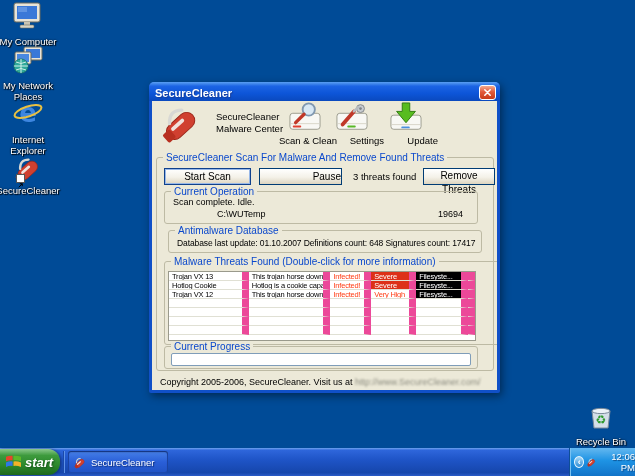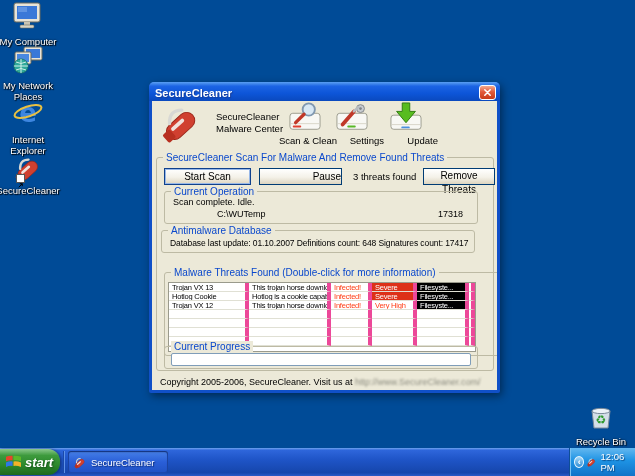--- a/index.html
+++ b/index.html
@@ -51,21 +51,21 @@
 
   .boxline { position:absolute; font-size:9px; color:#000; white-space:nowrap; }
   .db-info { position:absolute; left:8px; top:7px; font-size:8.5px; letter-spacing:-0.1px; color:#000; white-space:nowrap; }
 
   
   .ttable { position:absolute; left:3px; top:9px; width:308px; height:70px; background:#fff;
             border:1px solid #9A9A8C; overflow:hidden; font-size:7.5px; letter-spacing:-0.2px; }
   .trow { display:flex; height:9px; line-height:9px; }
   .trow.hdr { height:11px; line-height:11px; font-size:7.5px; }
   .tcell { overflow:hidden; white-space:nowrap; padding-left:3px;
-           border-right:4px solid #ec4899; border-bottom:1px solid #E0E0D4; }
+           border-right:7px solid #ec4899; border-bottom:1px solid #E0E0D4; }
   .hdr .tcell { background:linear-gradient(180deg,#F6F3E8,#E6E2D2); border-right:1px solid #C6C2AE;
                 border-bottom:1px solid #B0AC98; color:#000; cursor:pointer; }
   .c-name{width:80px;} .c-desc{width:82px;} .c-status{width:41px;} .c-sev{width:45px;} .c-loc{width:52px;} .c-stub{flex:1; padding-left:0;}
   .cell-status { color:#FF3C14; }
   .cell-sev[data-sev="critical"] { background:#DD3018; color:#fff; }
   .cell-sev[data-sev="high"] { color:#FF3C14; }
   .cell-loc { background:#000; color:#fff; }
   .trow.empty .tcell { height:9px; }
 
   .progressbar { position:absolute; left:6px; top:6px; width:300px; height:13px; background:#fff;
@@ -93,21 +93,21 @@
   .taskbtn .mini-vac { width:14px; height:13px; margin-left:5px; }
   .taskbtn .tlabel { font-size:9.5px; color:#fff; margin-left:4px; text-shadow:1px 1px 1px #10307A; }
   .tray { position:absolute; right:0; top:0; width:66px; height:28px;
           background:linear-gradient(180deg,#64B8F0 0%,#1E93E4 45%,#1173C8 100%);
           border-left:1px solid #0E4E96; box-shadow:inset 1px 0 0 #79C2F2;
           display:flex; align-items:center; }
   .chevron { width:12px; height:12px; margin-left:4px; border-radius:50%;
              background:linear-gradient(180deg,#A8D8F6,#2E8ED8); border:1px solid #E8F6FE;
              color:#fff; font-size:9px; line-height:10px; text-align:center; font-weight:bold; cursor:pointer; }
   .tray-vac { width:13px; height:12px; margin-left:2px; cursor:pointer; }
-  .clock { font-size:9.5px; color:#fff; margin-left:3px; text-shadow:1px 1px 1px #0A4A88; }
+  .clock { font-size:9.5px; color:#fff; margin-left:3px; text-shadow:1px 1px 1px #0A4A88;text-align:right; }
   .vac svg { width:100%; height:100%; display:block; }
 </style>
 </head>
 <body>
 
 <div id="screen">
 
   <div class="dicon" style="left:0;top:2px;">
     <span class="ic">
       <svg width="34" height="28" viewBox="0 0 34 28">
@@ -247,29 +247,29 @@
 
         <button class="xpbtn focus" style="left:7px;top:10px;width:87px;">Start Scan</button>
         <button class="xpbtn" style="left:102px;top:10px;width:83px;text-align:right;">Pause</button>
         <span class="threats-found">3 threats found</span>
         <button class="xpbtn" style="left:266px;top:10px;width:72px;">Remove Threats</button>
 
         <div class="group" style="left:7px;top:33px;width:314px;height:33px;">
           <span class="glabel">Current Operation</span>
           <span class="boxline" style="left:8px;top:5px;">Scan complete. Idle.</span>
           <span class="boxline" style="left:8px;top:17px;margin-left:44px;">C:\WUTemp</span>
-          <span class="boxline" style="right:14px;top:17px;">17318</span>
+          <span class="boxline" style="right:14px;top:17px;">19694</span>
         </div>
 
-        <div class="group" style="left:4px;top:72px;width:314px;height:23px;">
+        <div class="group" style="left:11px;top:72px;width:314px;height:23px;">
           <span class="glabel">Antimalware Database</span>
           <span class="db-info">Database last update: 01.10.2007 Definitions count: 648 Signatures count: 17417</span>
         </div>
 
-        <div class="group" style="left:7px;top:114px;width:362px;height:84px;padding-left:20px;">
+        <div class="group" style="left:7px;top:103px;width:362px;height:84px;padding-left:20px;">
           <span class="glabel">Malware Threats Found (Double-click for more information)</span>
           <div class="ttable">
             <div class="trow">
               <span class="tcell c-name">Trojan VX 13</span>
               <span class="tcell c-desc">This trojan horse downloa...</span>
               <span class="tcell c-status cell-status">Infected!</span>
               <span class="tcell c-sev cell-sev" data-sev="critical">Severe</span>
               <span class="tcell c-loc cell-loc">Filesyste...</span>
               <span class="tcell c-stub"></span>
             </div>

